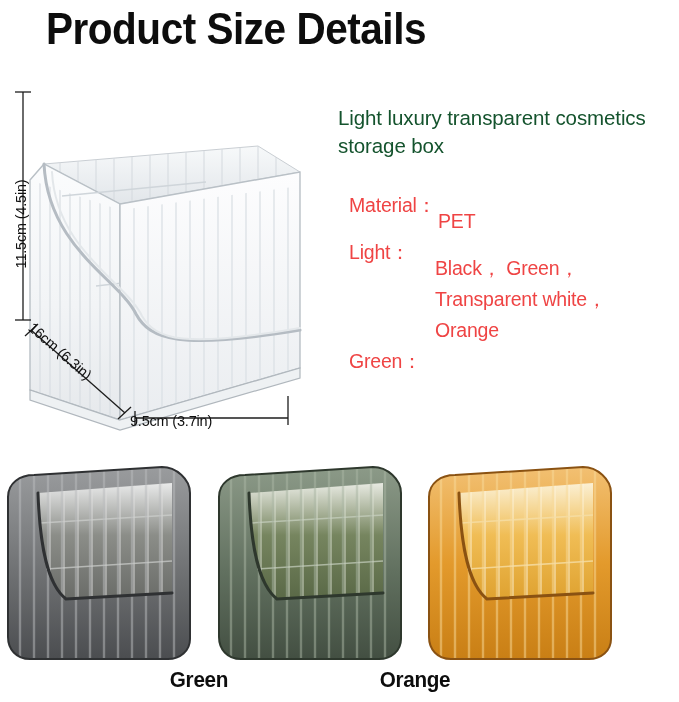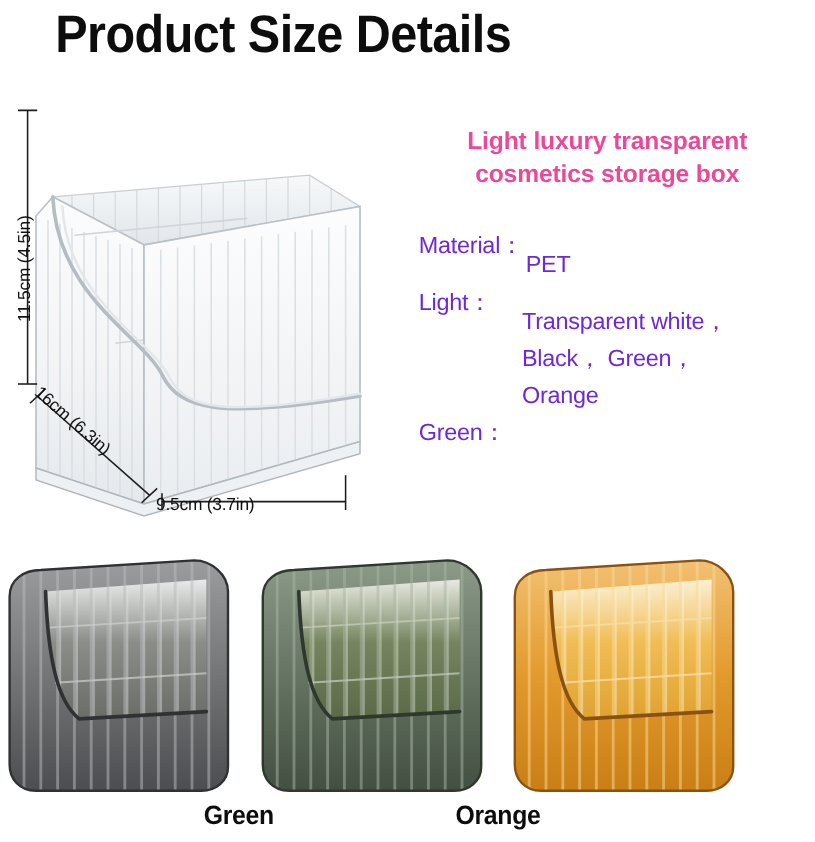--- a/index.html
+++ b/index.html
@@ -73,37 +73,36 @@
   
   .info {
     position: absolute;
     left: 338px;
     top: 104px;
     width: 336px;
   }
   .info-heading {
     font-size: 20.5px;
     line-height: 28px;
-    font-weight: bold;
-    color: #ec4899;
+    font-weight: normal;
+    color: #14532d;
     letter-spacing: -0.1px;
     margin: 0 0 30px 0;
-    text-align: center;
   }
   .spec-list {
     margin: 0;
     padding: 0;
     list-style: none;
   }
   .spec-row {
     display: flex;
     align-items: flex-start;
     font-size: 19.5px;
     line-height: 31px;
-    color: #6d28d9;
+    color: #ef4444;
     letter-spacing: -0.2px;
   }
   .spec-key {
     flex: 0 0 auto;
     min-width: 84px;
     padding-left: 11px;
     white-space: nowrap;
   }
   .spec-val {
     flex: 1 1 auto;
@@ -269,22 +268,22 @@
   <ul class="spec-list">
     <li class="spec-row">
       <span class="spec-key">Material：</span>
       <span class="spec-val">
         <span class="spec-val-line">PET</span>
       </span>
     </li>
     <li class="spec-row">
       <span class="spec-key">Light：</span>
       <span class="spec-val">
+        <span class="spec-val-line">Black， Green，</span>
         <span class="spec-val-line">Transparent white，</span>
-        <span class="spec-val-line">Black， Green，</span>
         <span class="spec-val-line">Orange</span>
       </span>
     </li>
     <li class="spec-row">
       <span class="spec-key">Green：</span>
     </li>
   </ul>
 </div>
 
 <div class="variants">

